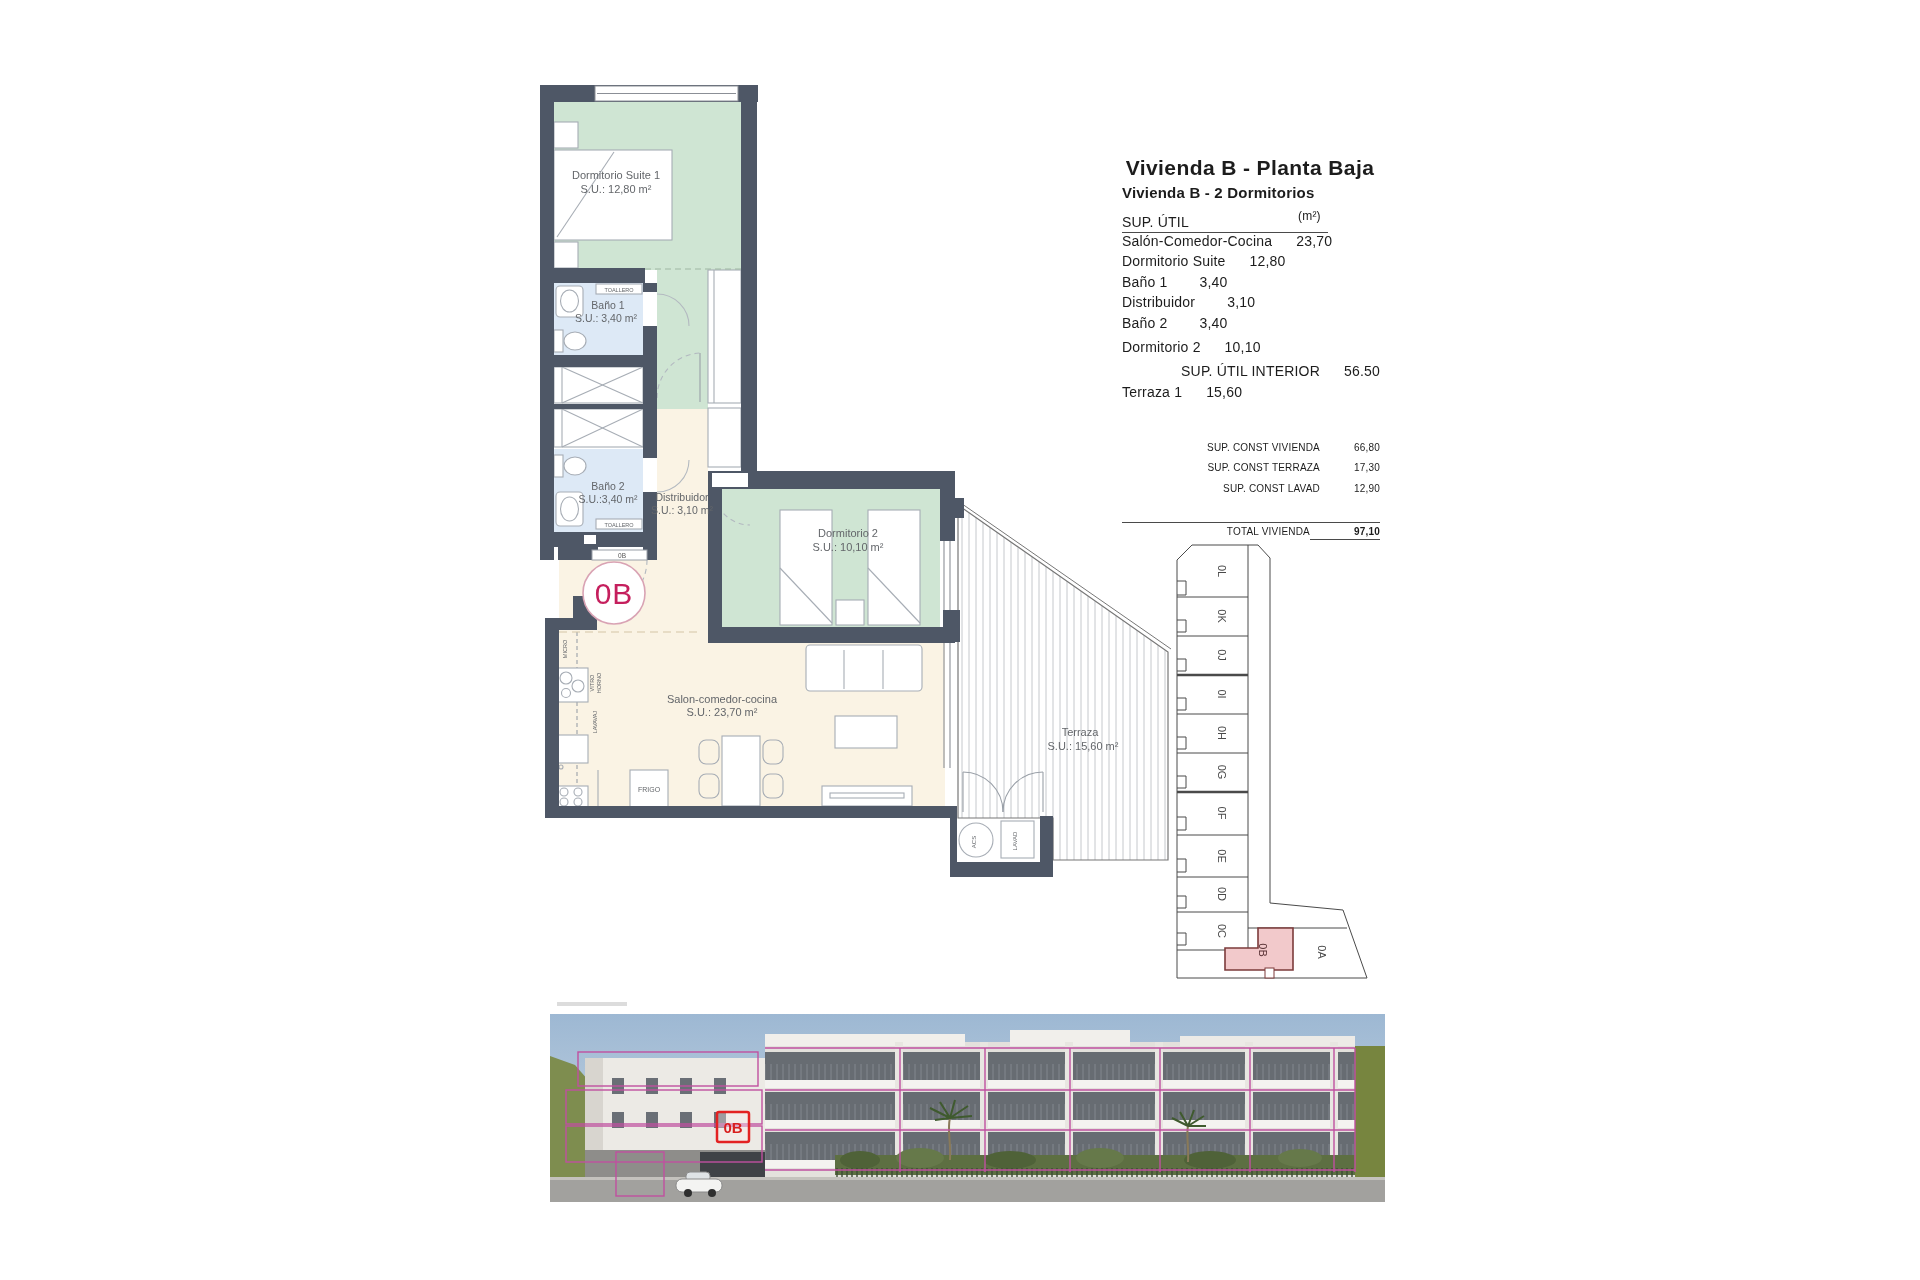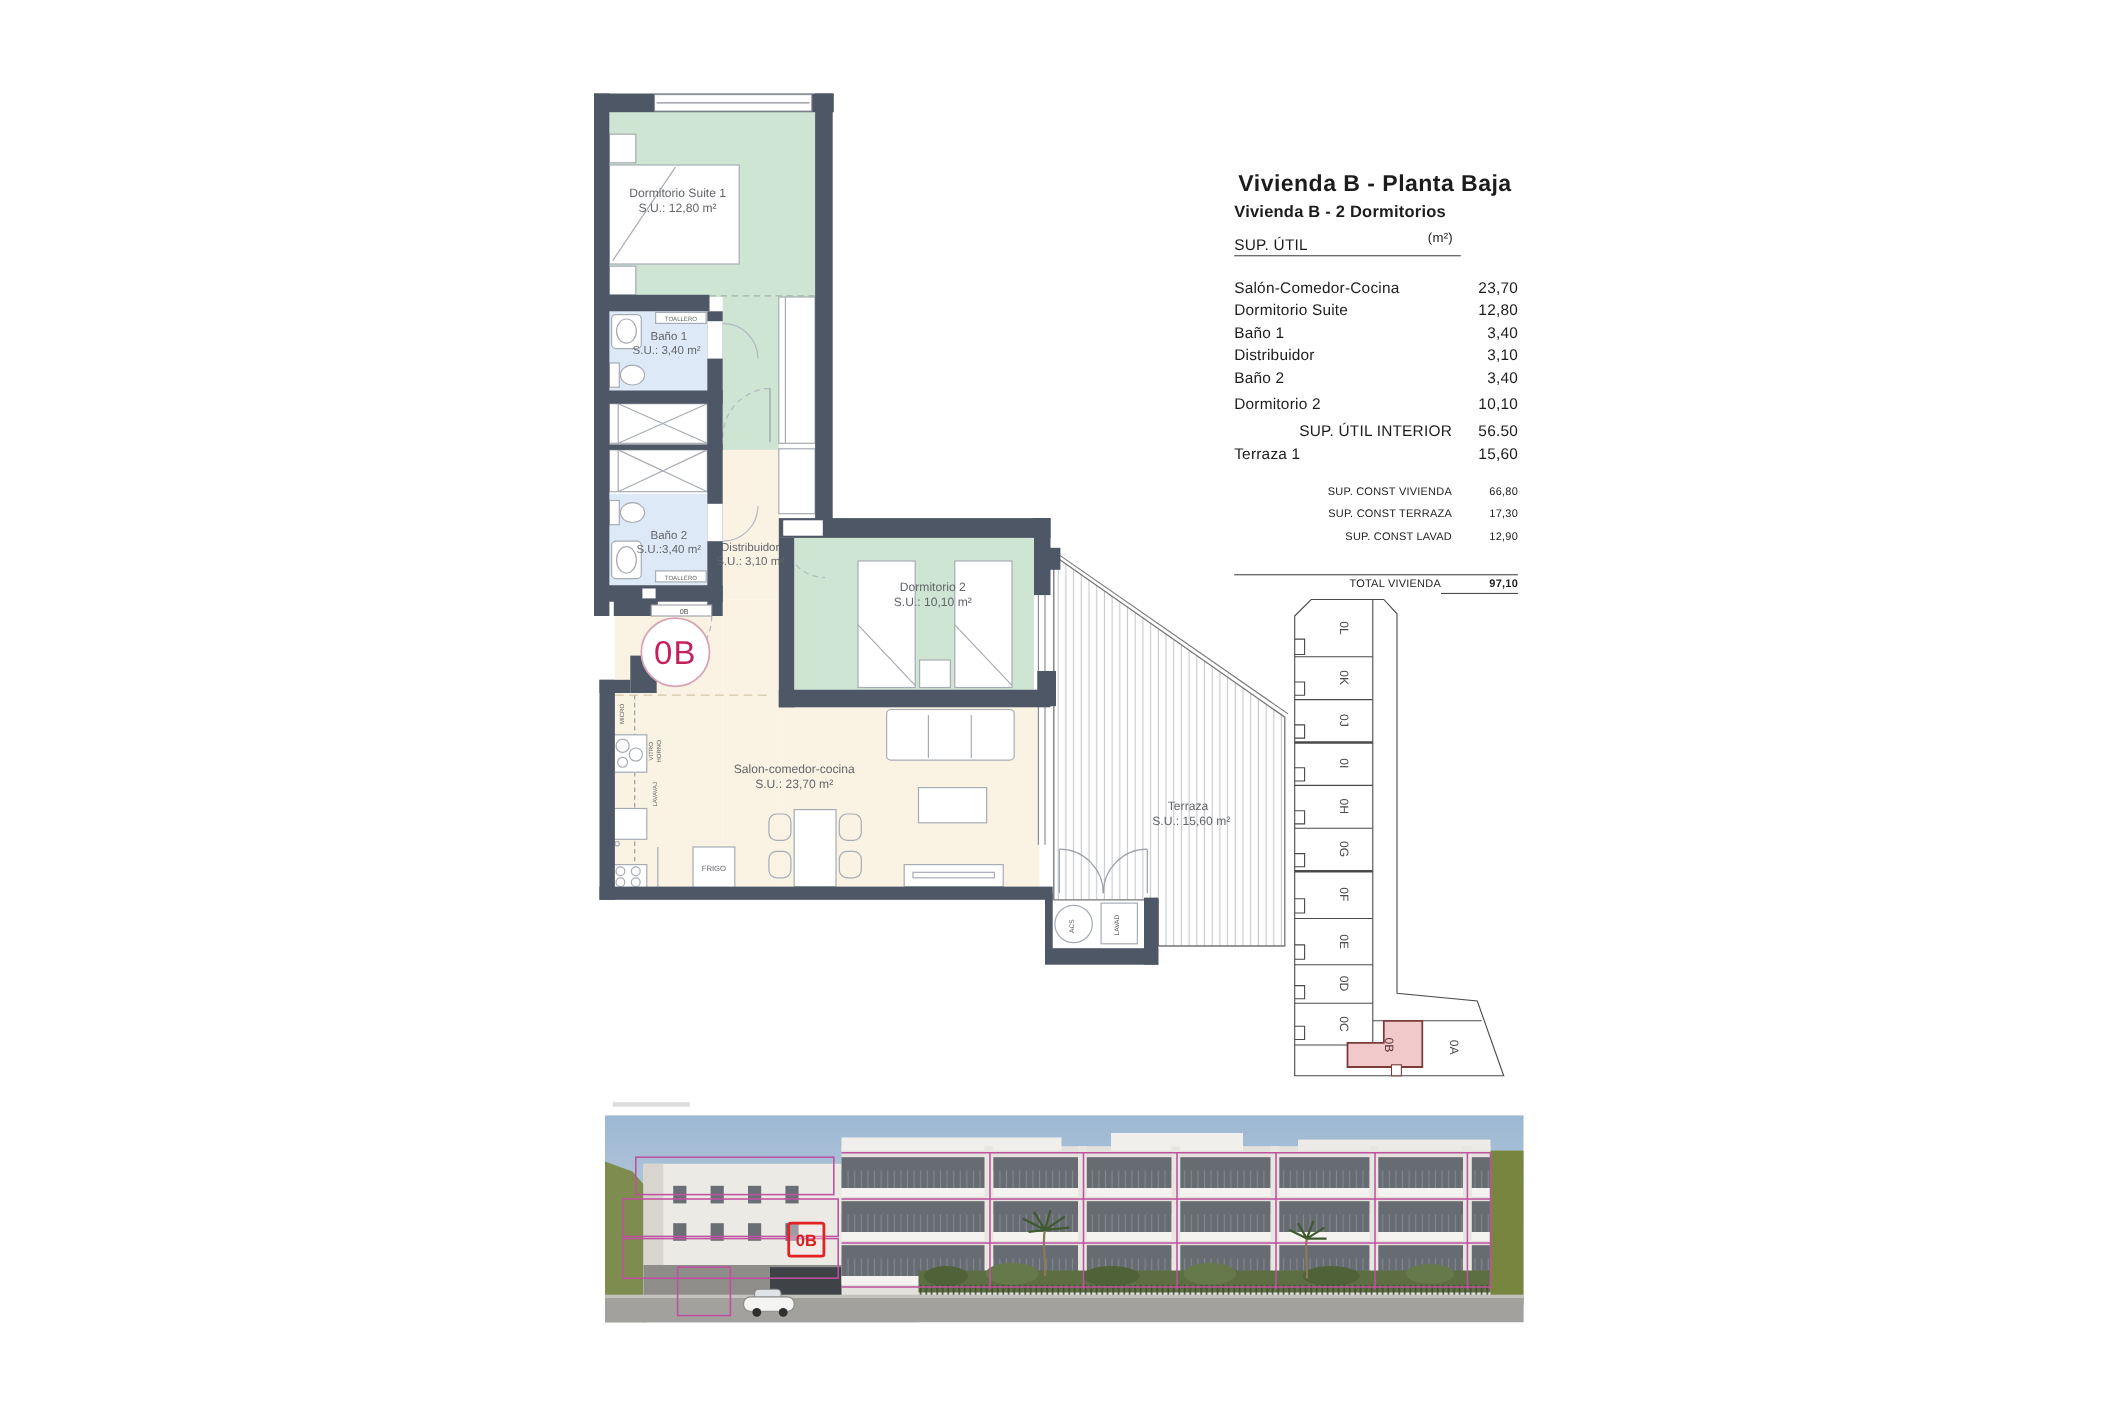--- a/index.html
+++ b/index.html
@@ -5,23 +5,23 @@
   html,body{margin:0;padding:0;background:#ffffff;}
   .page{position:relative;width:1920px;height:1280px;background:#fff;overflow:hidden;
         font-family:"Liberation Sans", sans-serif;color:#1c1c1c;}
   svg text{font-family:"Liberation Sans", sans-serif;}
   .abs{position:absolute;}
   
   #title-block{left:1110px;top:156px;width:280px;text-align:center;
                font-size:21px;font-weight:bold;letter-spacing:.4px;}
   #subtitle-block{left:1122px;top:184px;width:262px;font-size:15px;font-weight:bold;letter-spacing:.2px;}
   #sup-table{left:1122px;top:214px;width:258px;font-size:14px;letter-spacing:.2px;}
-  .tbl-head{position:relative;width:206px;border-bottom:1.5px solid #4a4a4a;padding-bottom:2px;margin-bottom:20px;}
+  .tbl-head{position:relative;width:206px;border-bottom:1.5px solid #4a4a4a;padding-bottom:2px;margin-bottom:0;}
   .tbl-head .unit{position:absolute;left:176px;top:-5px;font-size:12px;}
-  .row{display:flex;justify-content:space-between;height:20.4px;align-items:baseline;}
+  .row{display:flex;height:20.4px;align-items:baseline;}
   .row .val{width:60px;text-align:right;}
   .row.gap-top{margin-top:4px;}
   .row.r-align{justify-content:flex-end;}
   .row.r-align .lbl{text-align:center;}
   #totals{left:1122px;top:442px;width:258px;font-size:10px;letter-spacing:.2px;}
   .total-row{border-top:1.5px solid #4a4a4a;margin-top:19px;padding-top:3px;}
   .total-row .val{border-bottom:1.5px solid #4a4a4a;padding-left:10px;padding-bottom:2px;font-weight:bold;}
 </style>
 </head>
 <body>

